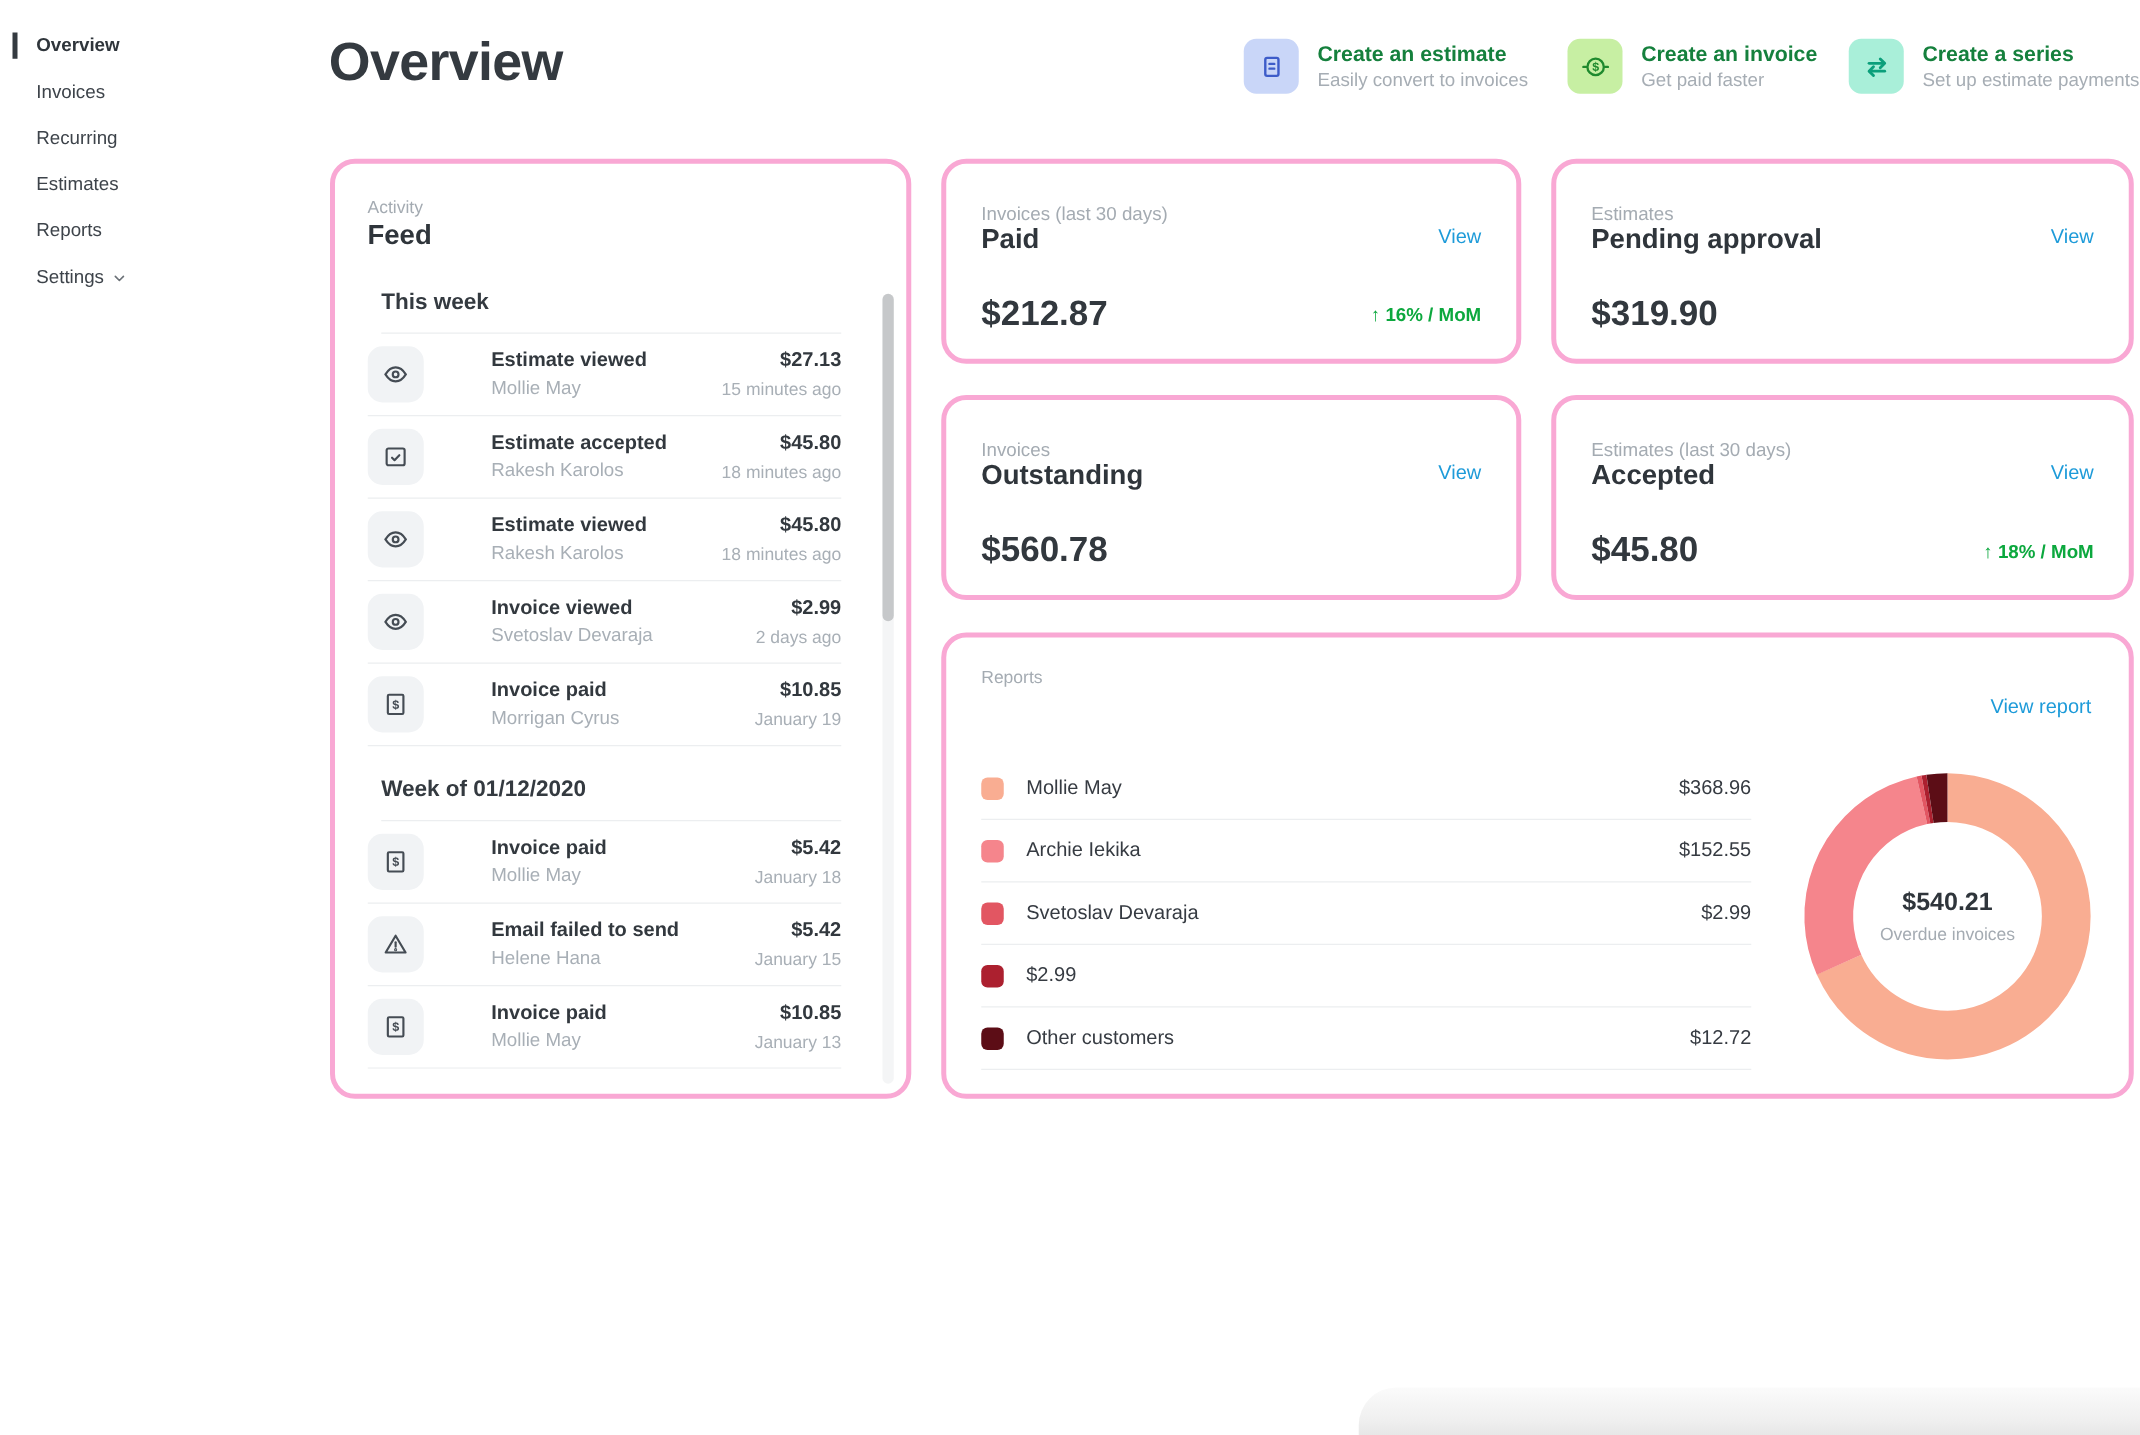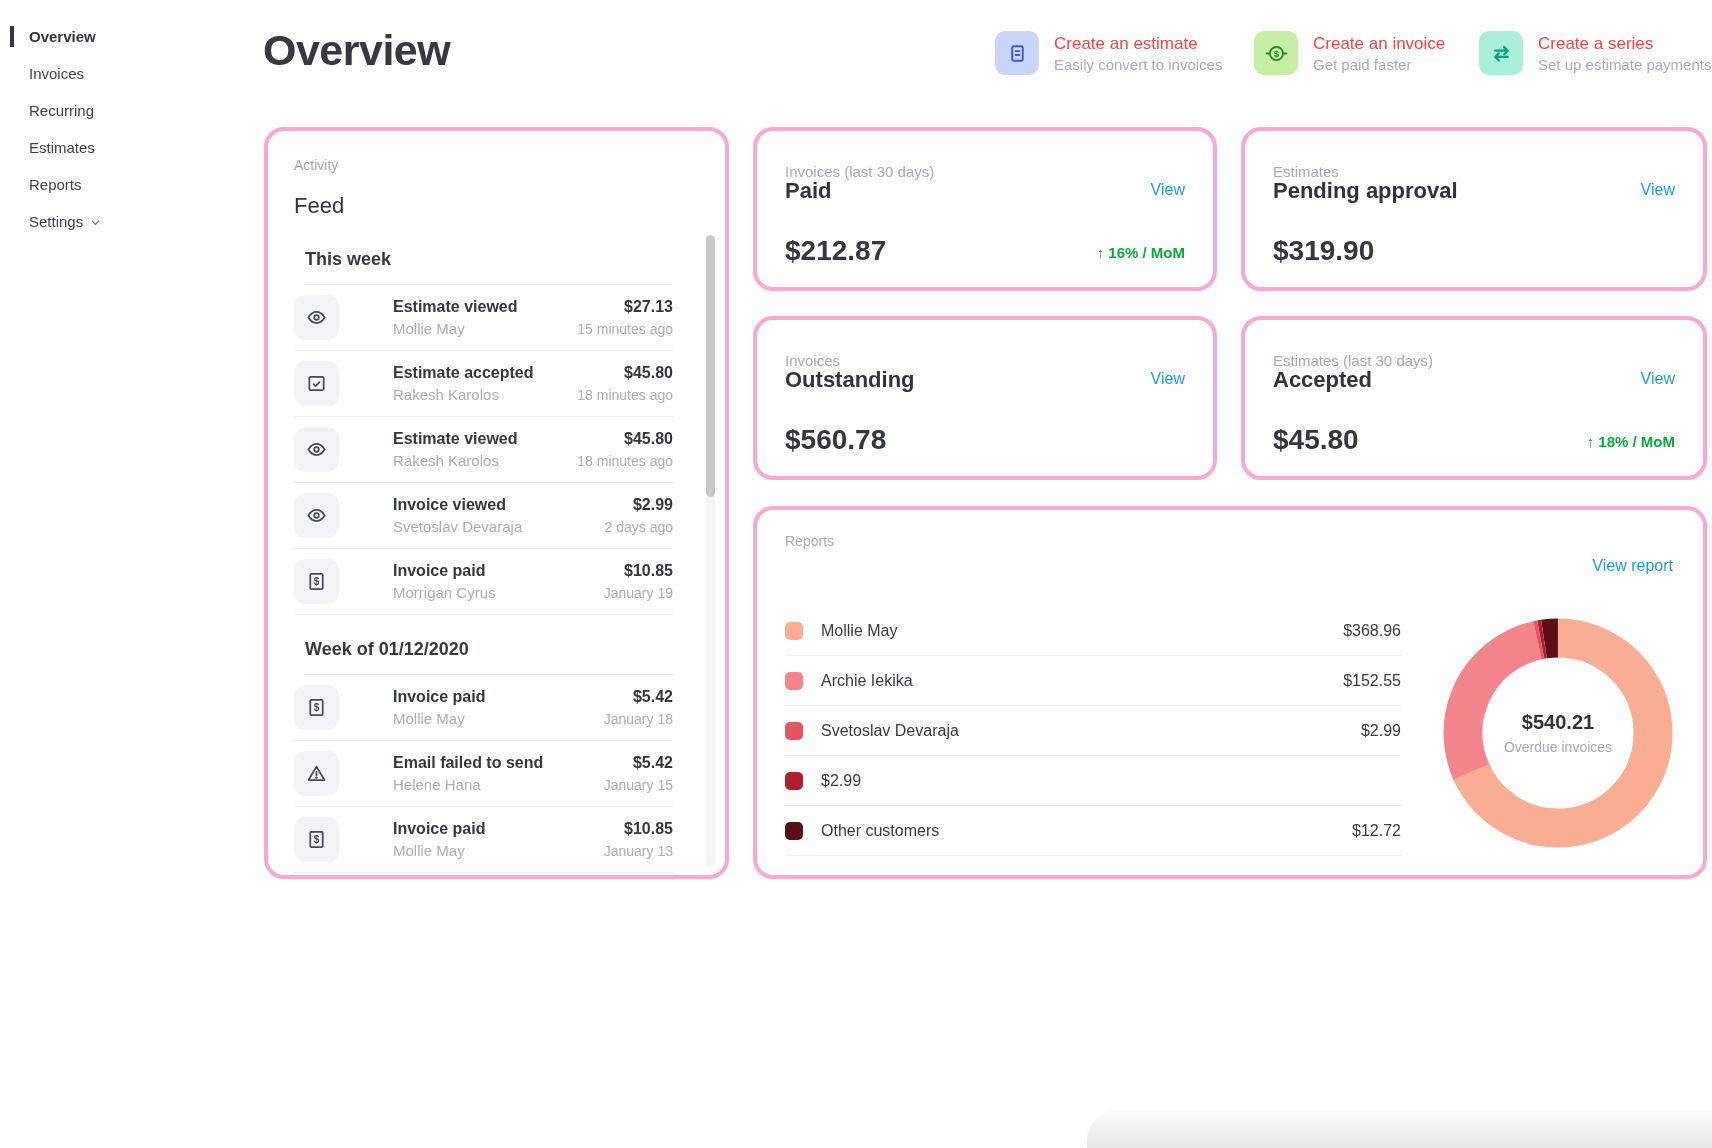--- a/index.html
+++ b/index.html
@@ -19,30 +19,30 @@
   
   .page-title { position:absolute; left:263px; top:26px; font-size:43px; font-weight:700; color:#343a40; letter-spacing:-0.5px; }
 
   
   #quick-actions .qa { position:absolute; top:31px; display:flex; gap:15px; cursor:pointer; }
   #quick-actions .qa:nth-child(1) { left:995px; }
   #quick-actions .qa:nth-child(2) { left:1254px; }
   #quick-actions .qa:nth-child(3) { left:1479px; }
   .qa-icon { width:44px; height:44px; border-radius:10px; display:flex; align-items:center; justify-content:center; flex:none; }
   .qa-text { padding-top:1px; }
-  .qa-title { font-size:17px; font-weight:400; color:#ef4444; line-height:23px; }
+  .qa-title { font-size:17px; font-weight:700; color:#15803d; line-height:23px; }
   .qa-sub { font-size:15px; color:#a6adb4; line-height:20px; }
 
   
   .card { position:absolute; background:#fff; border:4px solid #f9a8d4; border-radius:20px; }
 
   
   #feed-card { left:264px; top:127px; width:465px; height:752px; padding:26px 28px 0 26px; }
   .card-label { font-size:14px; color:#a4abb2; }
-  .feed-title { font-size:22px; font-weight:400; color:#2f353b; margin-top:20px; }
+  .feed-title { font-size:22px; font-weight:700; color:#2f353b; margin-top:2px; }
   #feed-scroll { position:relative; height:648px; overflow:hidden; margin-top:6px; padding-right:24px; }
   .feed-heading { font-size:18px; font-weight:700; color:#343a40; padding:24px 0 14px; border-bottom:1px solid #eceef0;margin-left:11px; }
   .feed-item { display:flex; align-items:center; padding:10px 0; border-bottom:1px solid #eceef0; cursor:pointer;gap:37px; }
   .fi-icon { width:45px; height:45px; border-radius:12px; background:#f1f3f5; color:#454c54; display:flex; align-items:center; justify-content:center; flex:none; }
   .fi-main { flex:1; margin-left:17px; min-width:0; }
   .fi-title { font-size:16px; font-weight:700; color:#32383e; line-height:20px; }
   .fi-sub { font-size:15px; color:#a8afb6; margin-top:3px; line-height:18px; }
   .fi-right { text-align:right; }
   .fi-amount { font-size:16px; font-weight:700; color:#32383e; line-height:20px; }
   .fi-time { font-size:14px; color:#a8afb6; margin-top:3px; line-height:18px; }

